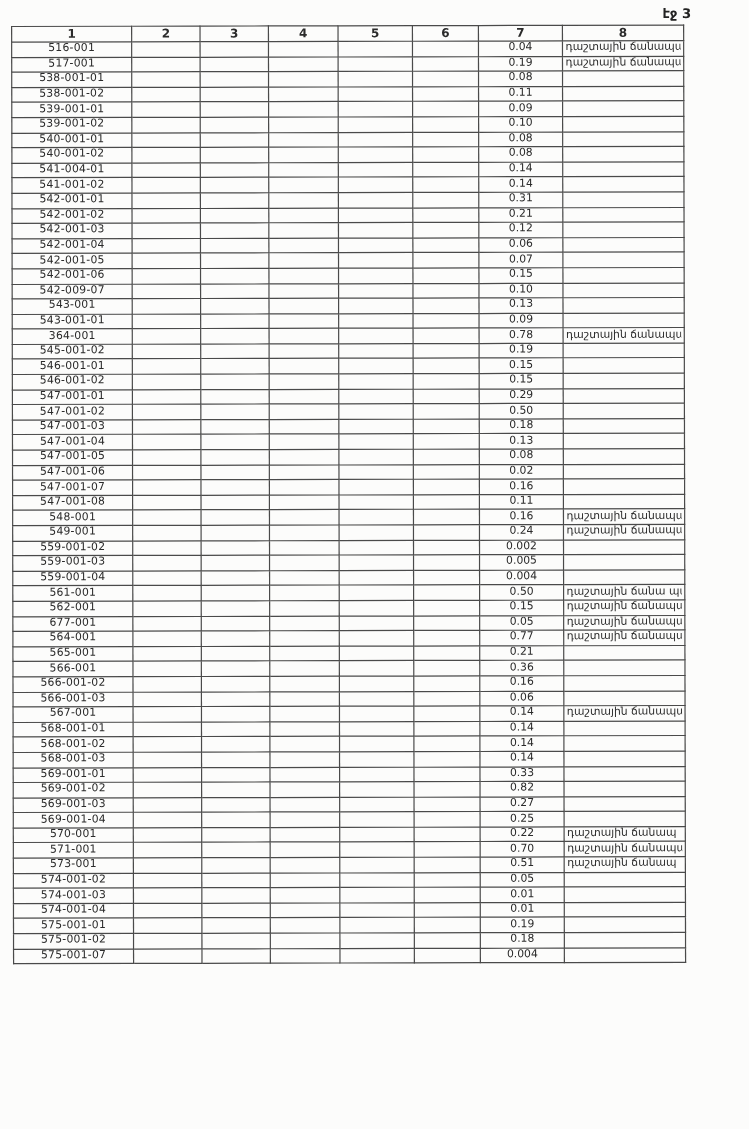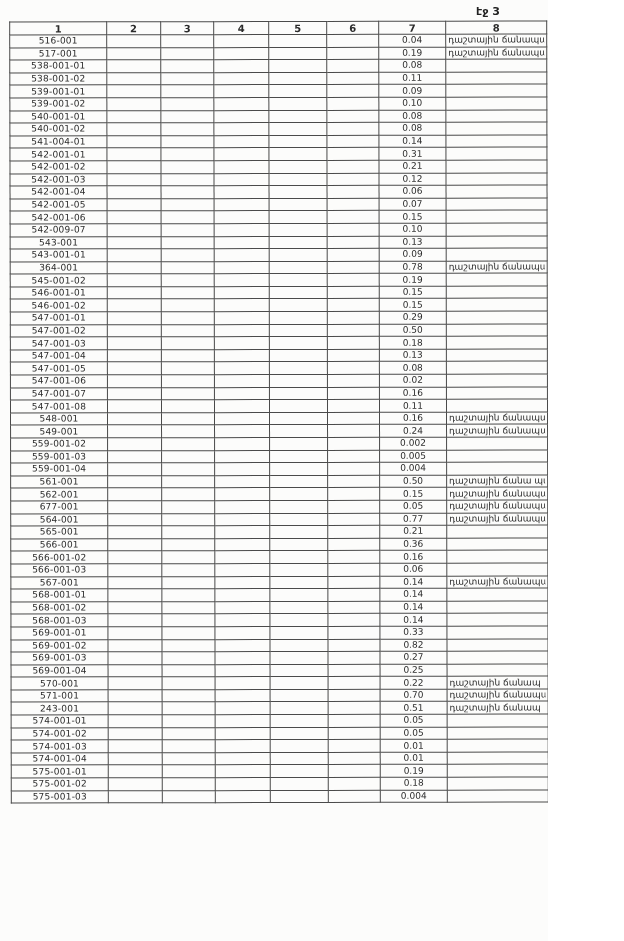--- a/index.html
+++ b/index.html
@@ -2,21 +2,21 @@
 <html><head>
 <meta charset="utf-8">
 <style>
   html, body {
     margin: 0;
     padding: 0;
     background: #ffffff;
   }
   .sheet {
     position: relative;
-    width: 548px;
+    width: 624px;
     height: 941px;
     background: #fcfcfb;
     font-family: "DejaVu Sans", sans-serif;
     color: #2b2b2b;
     overflow: hidden;
   }
   .page-label {
     position: absolute;
     top: 5px;
     right: 48px;
@@ -178,20 +178,30 @@
           <td class="cell-id">541-004-01</td>
           <td class="cell-empty"></td>
           <td class="cell-empty"></td>
           <td class="cell-empty"></td>
           <td class="cell-empty"></td>
           <td class="cell-empty"></td>
           <td class="cell-value">0.14</td>
           <td class="cell-note"><span class="note"></span></td>
         </tr>
         <tr>
+          <td class="cell-id">541-001-02</td>
+          <td class="cell-empty"></td>
+          <td class="cell-empty"></td>
+          <td class="cell-empty"></td>
+          <td class="cell-empty"></td>
+          <td class="cell-empty"></td>
+          <td class="cell-value">0.14</td>
+          <td class="cell-note"><span class="note"></span></td>
+        </tr>
+        <tr>
           <td class="cell-id">542-001-01</td>
           <td class="cell-empty"></td>
           <td class="cell-empty"></td>
           <td class="cell-empty"></td>
           <td class="cell-empty"></td>
           <td class="cell-empty"></td>
           <td class="cell-value">0.31</td>
           <td class="cell-note"><span class="note"></span></td>
         </tr>
         <tr>
@@ -618,50 +628,40 @@
           <td class="cell-id">571-001</td>
           <td class="cell-empty"></td>
           <td class="cell-empty"></td>
           <td class="cell-empty"></td>
           <td class="cell-empty"></td>
           <td class="cell-empty"></td>
           <td class="cell-value">0.70</td>
           <td class="cell-note"><span class="note">դաշտային ճանապարհ</span></td>
         </tr>
         <tr>
-          <td class="cell-id">243-001</td>
+          <td class="cell-id">573-001</td>
           <td class="cell-empty"></td>
           <td class="cell-empty"></td>
           <td class="cell-empty"></td>
           <td class="cell-empty"></td>
           <td class="cell-empty"></td>
           <td class="cell-value">0.51</td>
           <td class="cell-note"><span class="note">դաշտային ճանապ</span></td>
         </tr>
         <tr>
-          <td class="cell-id">574-001-01</td>
+          <td class="cell-id">574-001-02</td>
           <td class="cell-empty"></td>
           <td class="cell-empty"></td>
           <td class="cell-empty"></td>
           <td class="cell-empty"></td>
           <td class="cell-empty"></td>
           <td class="cell-value">0.05</td>
           <td class="cell-note"><span class="note"></span></td>
         </tr>
         <tr>
-          <td class="cell-id">574-001-02</td>
-          <td class="cell-empty"></td>
-          <td class="cell-empty"></td>
-          <td class="cell-empty"></td>
-          <td class="cell-empty"></td>
-          <td class="cell-empty"></td>
-          <td class="cell-value">0.05</td>
-          <td class="cell-note"><span class="note"></span></td>
-        </tr>
-        <tr>
           <td class="cell-id">574-001-03</td>
           <td class="cell-empty"></td>
           <td class="cell-empty"></td>
           <td class="cell-empty"></td>
           <td class="cell-empty"></td>
           <td class="cell-empty"></td>
           <td class="cell-value">0.01</td>
           <td class="cell-note"><span class="note"></span></td>
         </tr>
         <tr>
@@ -688,21 +688,21 @@
           <td class="cell-id">575-001-02</td>
           <td class="cell-empty"></td>
           <td class="cell-empty"></td>
           <td class="cell-empty"></td>
           <td class="cell-empty"></td>
           <td class="cell-empty"></td>
           <td class="cell-value">0.18</td>
           <td class="cell-note"><span class="note"></span></td>
         </tr>
         <tr>
-          <td class="cell-id">575-001-03</td>
+          <td class="cell-id">575-001-07</td>
           <td class="cell-empty"></td>
           <td class="cell-empty"></td>
           <td class="cell-empty"></td>
           <td class="cell-empty"></td>
           <td class="cell-empty"></td>
           <td class="cell-value">0.004</td>
           <td class="cell-note"><span class="note"></span></td>
         </tr>
       </tbody>
   </table>

